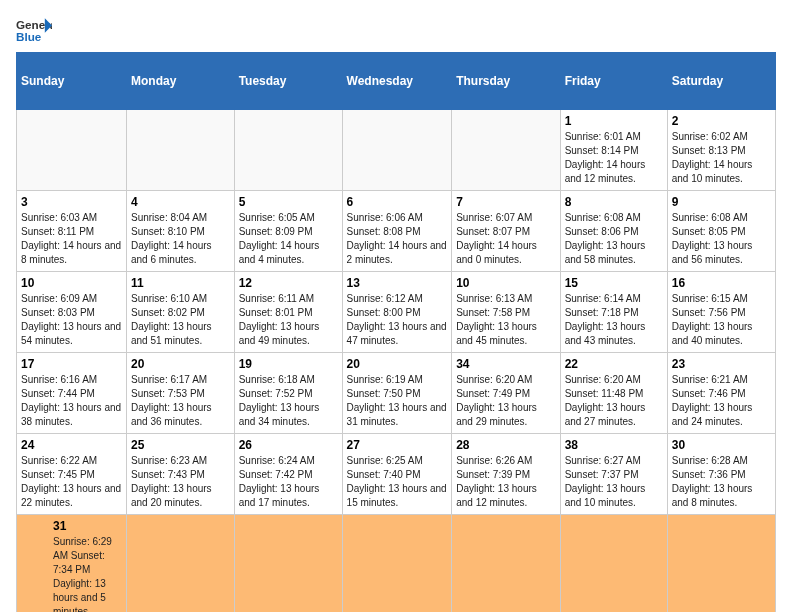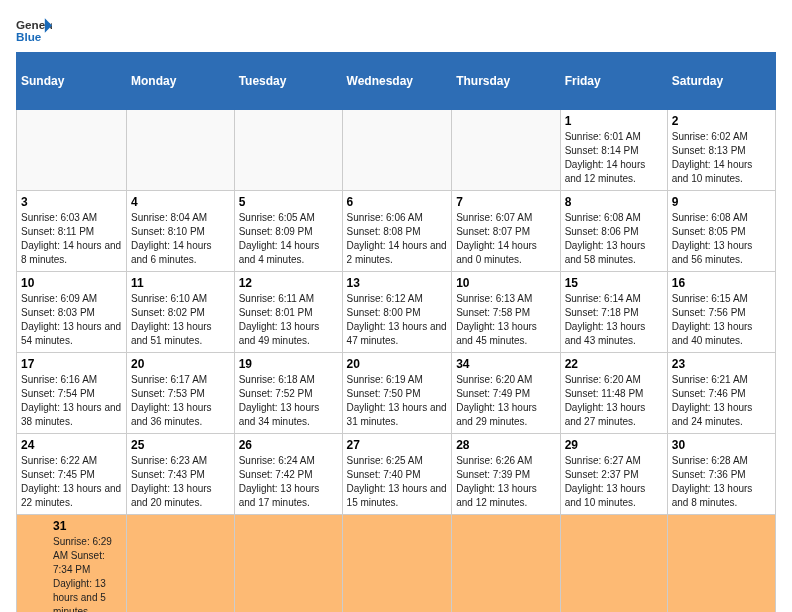--- a/index.html
+++ b/index.html
@@ -213,21 +213,21 @@
           <span class="day-num">16</span>
           <div class="day-info">Sunrise: 6:15 AM
 Sunset: 7:56 PM
 Daylight: 13 hours and 40 minutes.</div>
         </td>
       </tr>
       <tr>
         <td>
           <span class="day-num">17</span>
           <div class="day-info">Sunrise: 6:16 AM
-Sunset: 7:54 PM
+Sunset: 7:44 PM
 Daylight: 13 hours and 38 minutes.</div>
         </td>
         <td>
           <span class="day-num">20</span>
           <div class="day-info">Sunrise: 6:17 AM
 Sunset: 7:53 PM
 Daylight: 13 hours and 36 minutes.</div>
         </td>
         <td>
           <span class="day-num">19</span>
@@ -285,23 +285,23 @@
 Sunset: 7:40 PM
 Daylight: 13 hours and 15 minutes.</div>
         </td>
         <td>
           <span class="day-num">28</span>
           <div class="day-info">Sunrise: 6:26 AM
 Sunset: 7:39 PM
 Daylight: 13 hours and 12 minutes.</div>
         </td>
         <td>
-          <span class="day-num">29</span>
+          <span class="day-num">38</span>
           <div class="day-info">Sunrise: 6:27 AM
-Sunset: 2:37 PM
+Sunset: 7:37 PM
 Daylight: 13 hours and 10 minutes.</div>
         </td>
         <td>
           <span class="day-num">30</span>
           <div class="day-info">Sunrise: 6:28 AM
 Sunset: 7:36 PM
 Daylight: 13 hours and 8 minutes.</div>
         </td>
       </tr>
       <tr>

